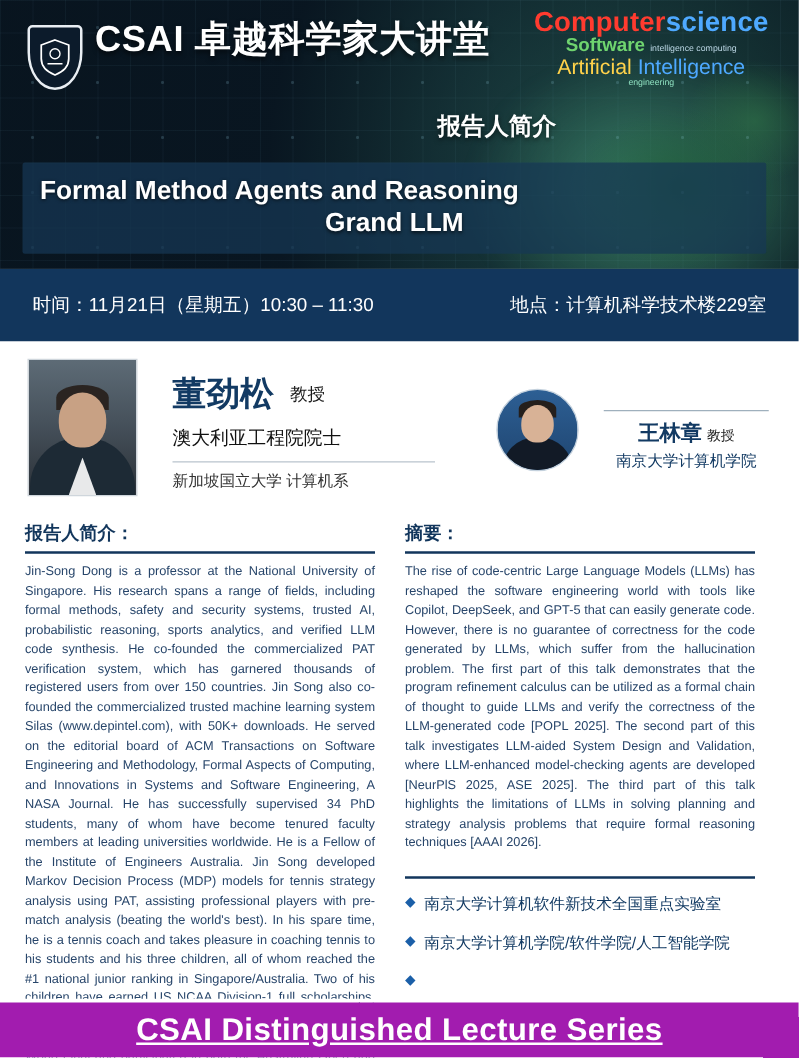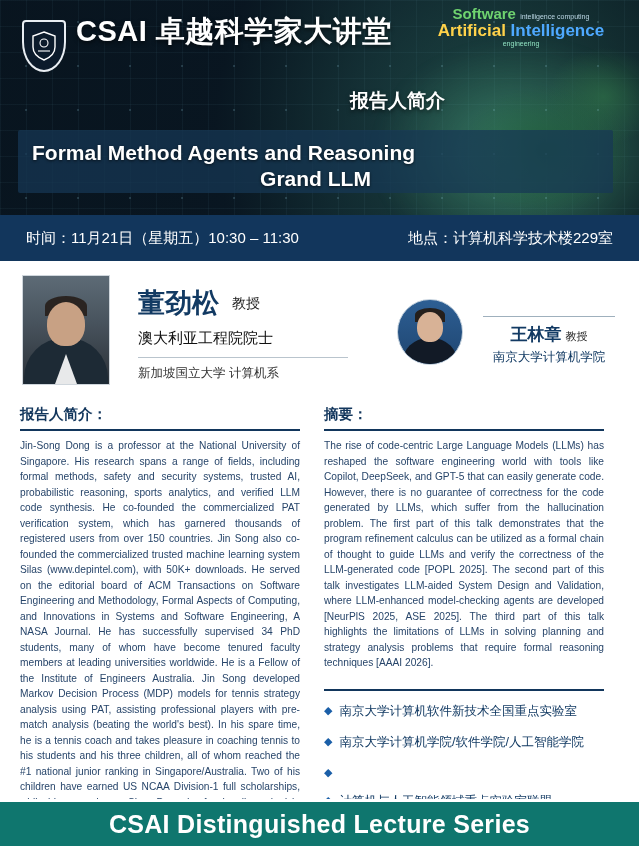--- a/index.html
+++ b/index.html
@@ -73,41 +73,41 @@
   }
 
   .wordcloud {
     position:absolute; right:8px; top:6px; width:220px; height:80px;
     text-align:center; line-height:1.05;
   }
   .wc1 { color:#ff3b2f; font-size:22px; font-weight:bold; letter-spacing:.2px;}
   .wc1 .blue { color:#4ea9ff; }
   .wc2 { color:#6fd36f; font-size:15px; font-weight:bold; }
   .wc2 .tiny { color:#bcd7e5; font-size:7px; font-weight:normal; }
-  .wc3 { color:#ffd24a; font-size:17px; font-weight:bold; }
+  .wc3 { color:#ffd24a; font-size:17px; font-weight:normal; }
   .wc3 .blue2 { color:#4ea9ff; }
   .wc4 { color:#8fe0c0; font-size:7px; }
 
   .banner {
     position:absolute; left:18px; top:130px; right:26px;
     background: rgba(22,55,85,0.72);
-    padding:10px 14px 2px 14px;
+    padding:10px 14px 12px 14px;
     border-radius:2px;
   }
   .banner-txt {
     color:#ffffff; font-size:21px; font-weight:bold; line-height:1.22;
     text-align:center;
     text-shadow: 0 1px 3px rgba(0,0,0,.65);
   }
   .banner-txt .l1 { display:block; text-align:left; }
   .banner-txt .l2 { display:block; text-align:center; }
 
   
   .infobar {
-    height:46px;
+    height:58px;
     background:#12365c;
     color:#ffffff;
     display:flex; align-items:center;
     font-size:15px;
     padding:0 26px;
   }
   .infobar .time { flex:0 0 auto; }
   .infobar .place { margin-left:auto; }
 
   
@@ -224,23 +224,23 @@
   .lab-rule { height:2px; background:#12365c; margin-bottom:12px; }
   .lab-item {
     font-size:12.5px; color:#123a63; margin-bottom:14px;
     display:flex; align-items:flex-start; gap:7px;
   }
   .lab-item .dia { color:#1b5fa8; font-size:11px; line-height:1.3; }
 
   
   .footer {
     position:absolute; left:0; bottom:0; width:639px; height:44px;
-    background:#0f766e; color:#fff;
+    background:#a21caf; color:#fff;
     display:flex; align-items:center; justify-content:center;
-    font-size:25px; font-weight:bold; letter-spacing:.3px;
+    font-size:25px; font-weight:bold; letter-spacing:.3px;text-decoration:underline;
   }
   .footer-strip {
     position:absolute; left:0; bottom:44px; width:639px; height:3px;
     background:#ffffff;
   }
 </style>
 </head>
 <body>
 
 <div class="poster">
@@ -256,20 +256,23 @@
         <path d="M13 1 L24 5 L24 16 C24 23 18 27 13 29 C8 27 2 23 2 16 L2 5 Z" fill="none" stroke="#ffffff" stroke-width="1.4"></path>
         <circle cx="13" cy="12" r="4" fill="none" stroke="#ffffff" stroke-width="1.1"></circle>
         <path d="M7 20 H19" stroke="#ffffff" stroke-width="1.1"></path>
       </svg>
     </div>
 
     <div class="title-cn">CSAI 卓越科学家大讲堂</div>
     <div class="subtitle-cn">报告人简介</div>
 
     <div class="wordcloud">
+      <div class="wc1">
+        <span>Computer</span><span class="blue">science</span>
+      </div>
       <div class="wc2">
         <span>Software</span>
         <span class="tiny">intelligence  computing</span>
       </div>
       <div class="wc3">
         <span>Artificial</span>
         <span class="blue2">Intelligence</span>
       </div>
       <div class="wc4">engineering</div>
     </div>

